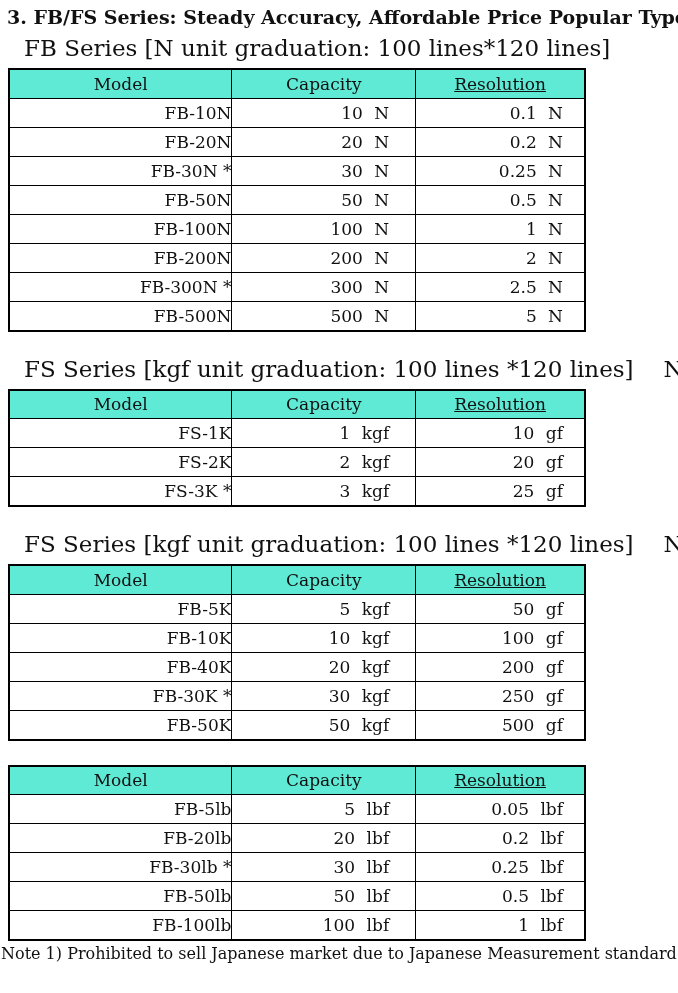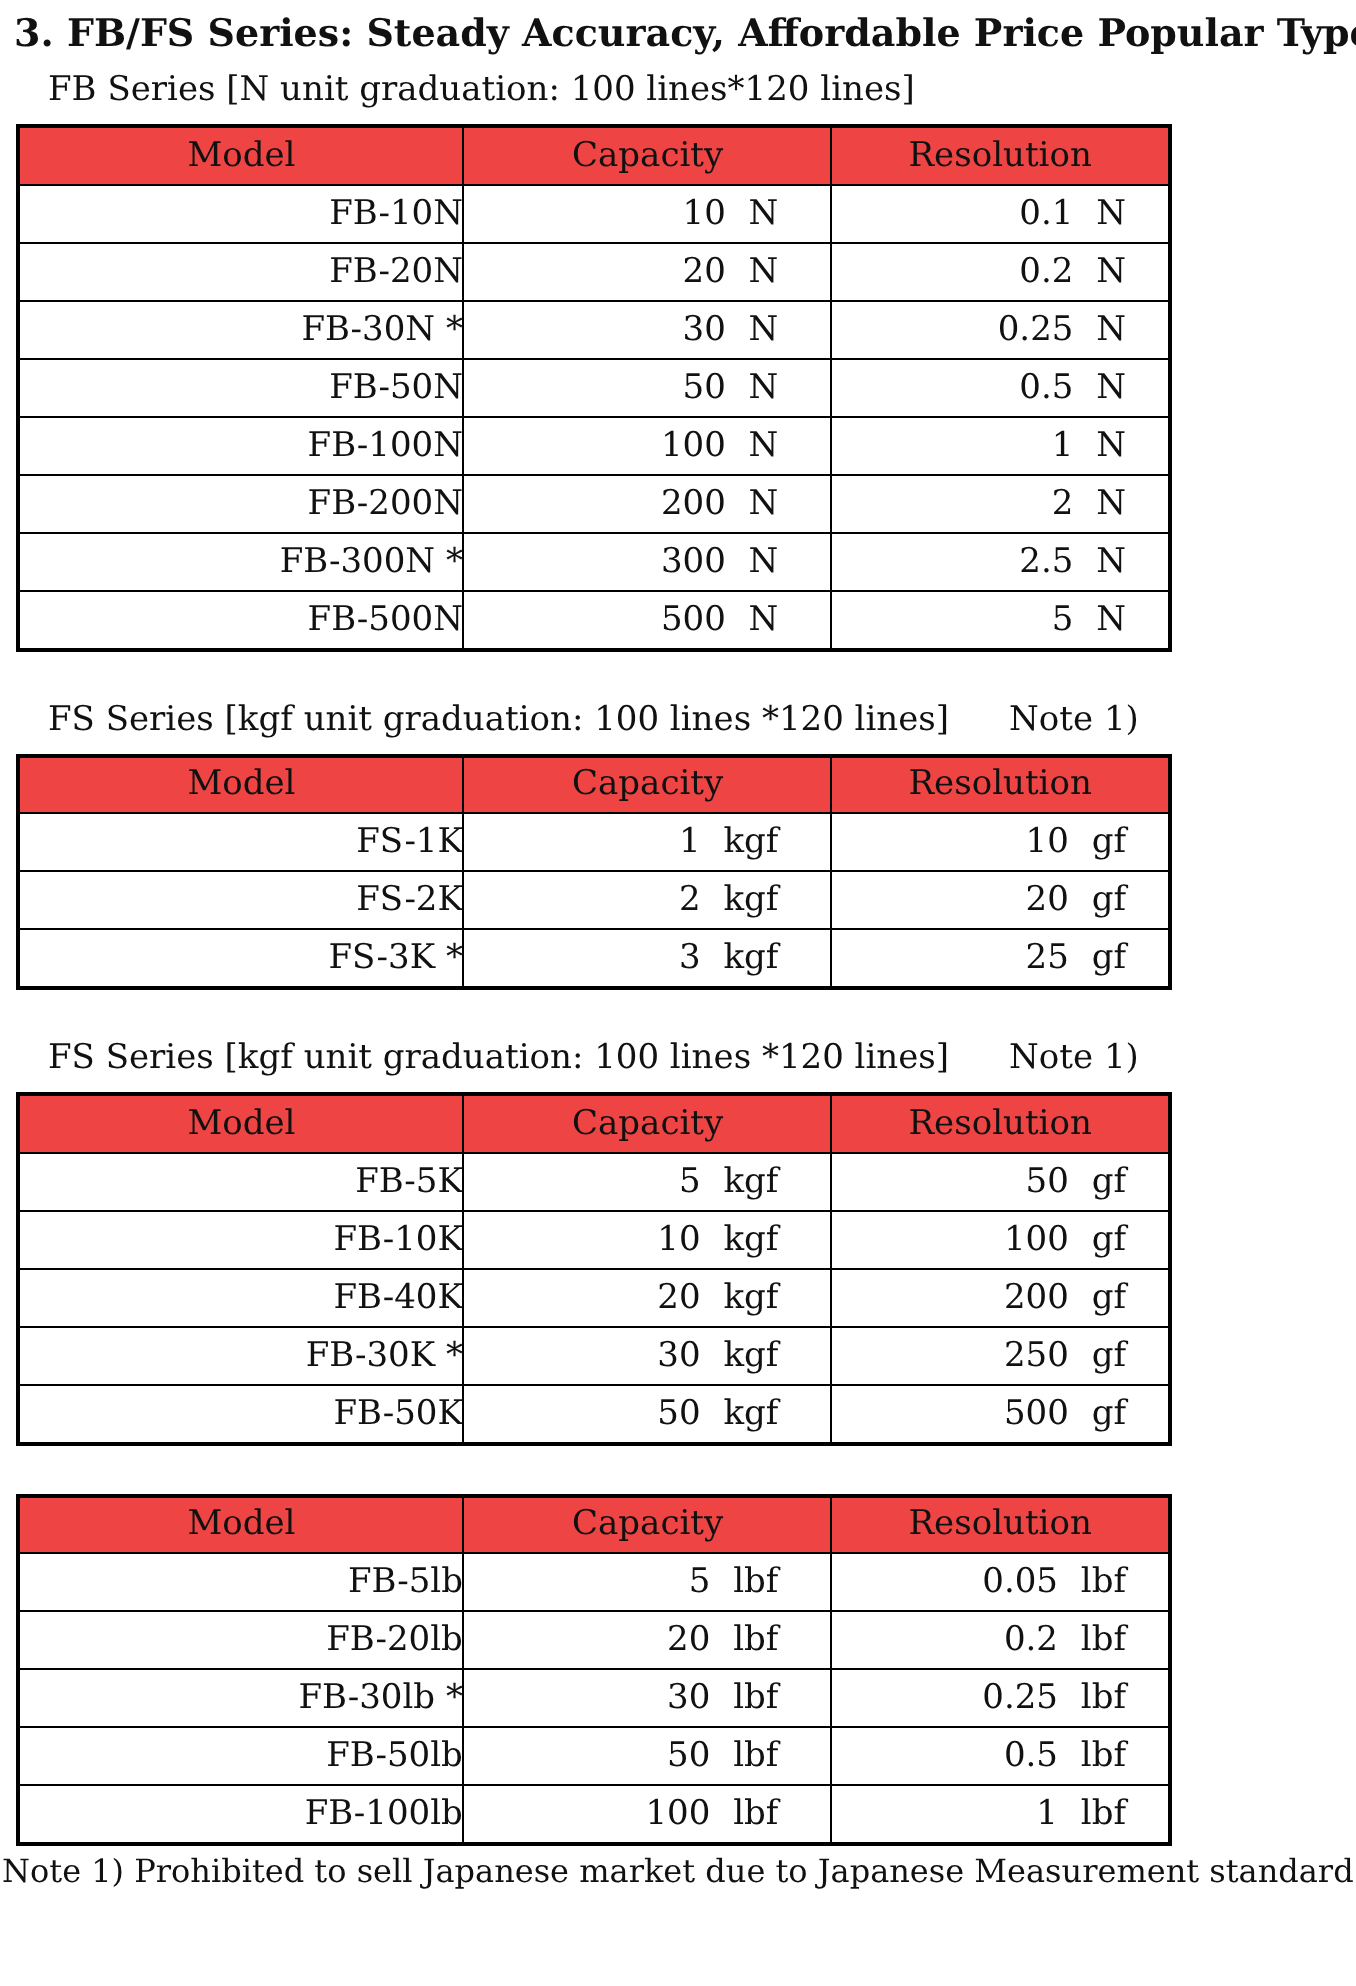--- a/index.html
+++ b/index.html
@@ -14,48 +14,48 @@
   .page { padding-top: 6px; }
   .title {
     font-size: 19px;
     font-weight: bold;
     margin: 0 0 7px 7px;
     white-space: nowrap;
   }
   .table-section { margin-bottom: 24px; }
   .table-section.last { margin-bottom: 0; }
   .section-label {
-    font-size: 17px;
+    font-size: 23px;
     margin: 0 0 7px 24px;
     white-space: nowrap;
   }
   .section-label .note { margin-left: 30px; }
   table.spec {
     border-collapse: collapse;
     table-layout: fixed;
     width: 578px;
     margin-left: 8px;
     border: 2px solid #000;
   }
   .spec th, .spec td {
     border: 1px solid #000;
     font-size: 17px;
     font-weight: normal;
     padding: 0;
     overflow: hidden;
   }
   .spec th {
-    background: #ef4444;
+    background: #5eead4;
     text-align: center;
     height: 29px;
   }
   .spec td { height: 28px; line-height: 28px; }
   .col-model      { width: 216px; }
   .col-capacity   { width: 178px; }
-  .col-resolution { width: 164px; }
+  .col-resolution { width: 164px; text-decoration: underline; }
   td.model { text-align: right; padding-left: 7px; }
   td.num   { text-align: right; word-spacing: 6px; }
   td.cap   { padding-right: 26px; }
   td.res   { padding-right: 21px; }
   .footnote {
     font-size: 16px;
     margin: 3px 0 0 1px;
     white-space: nowrap;
   }
 </style>

